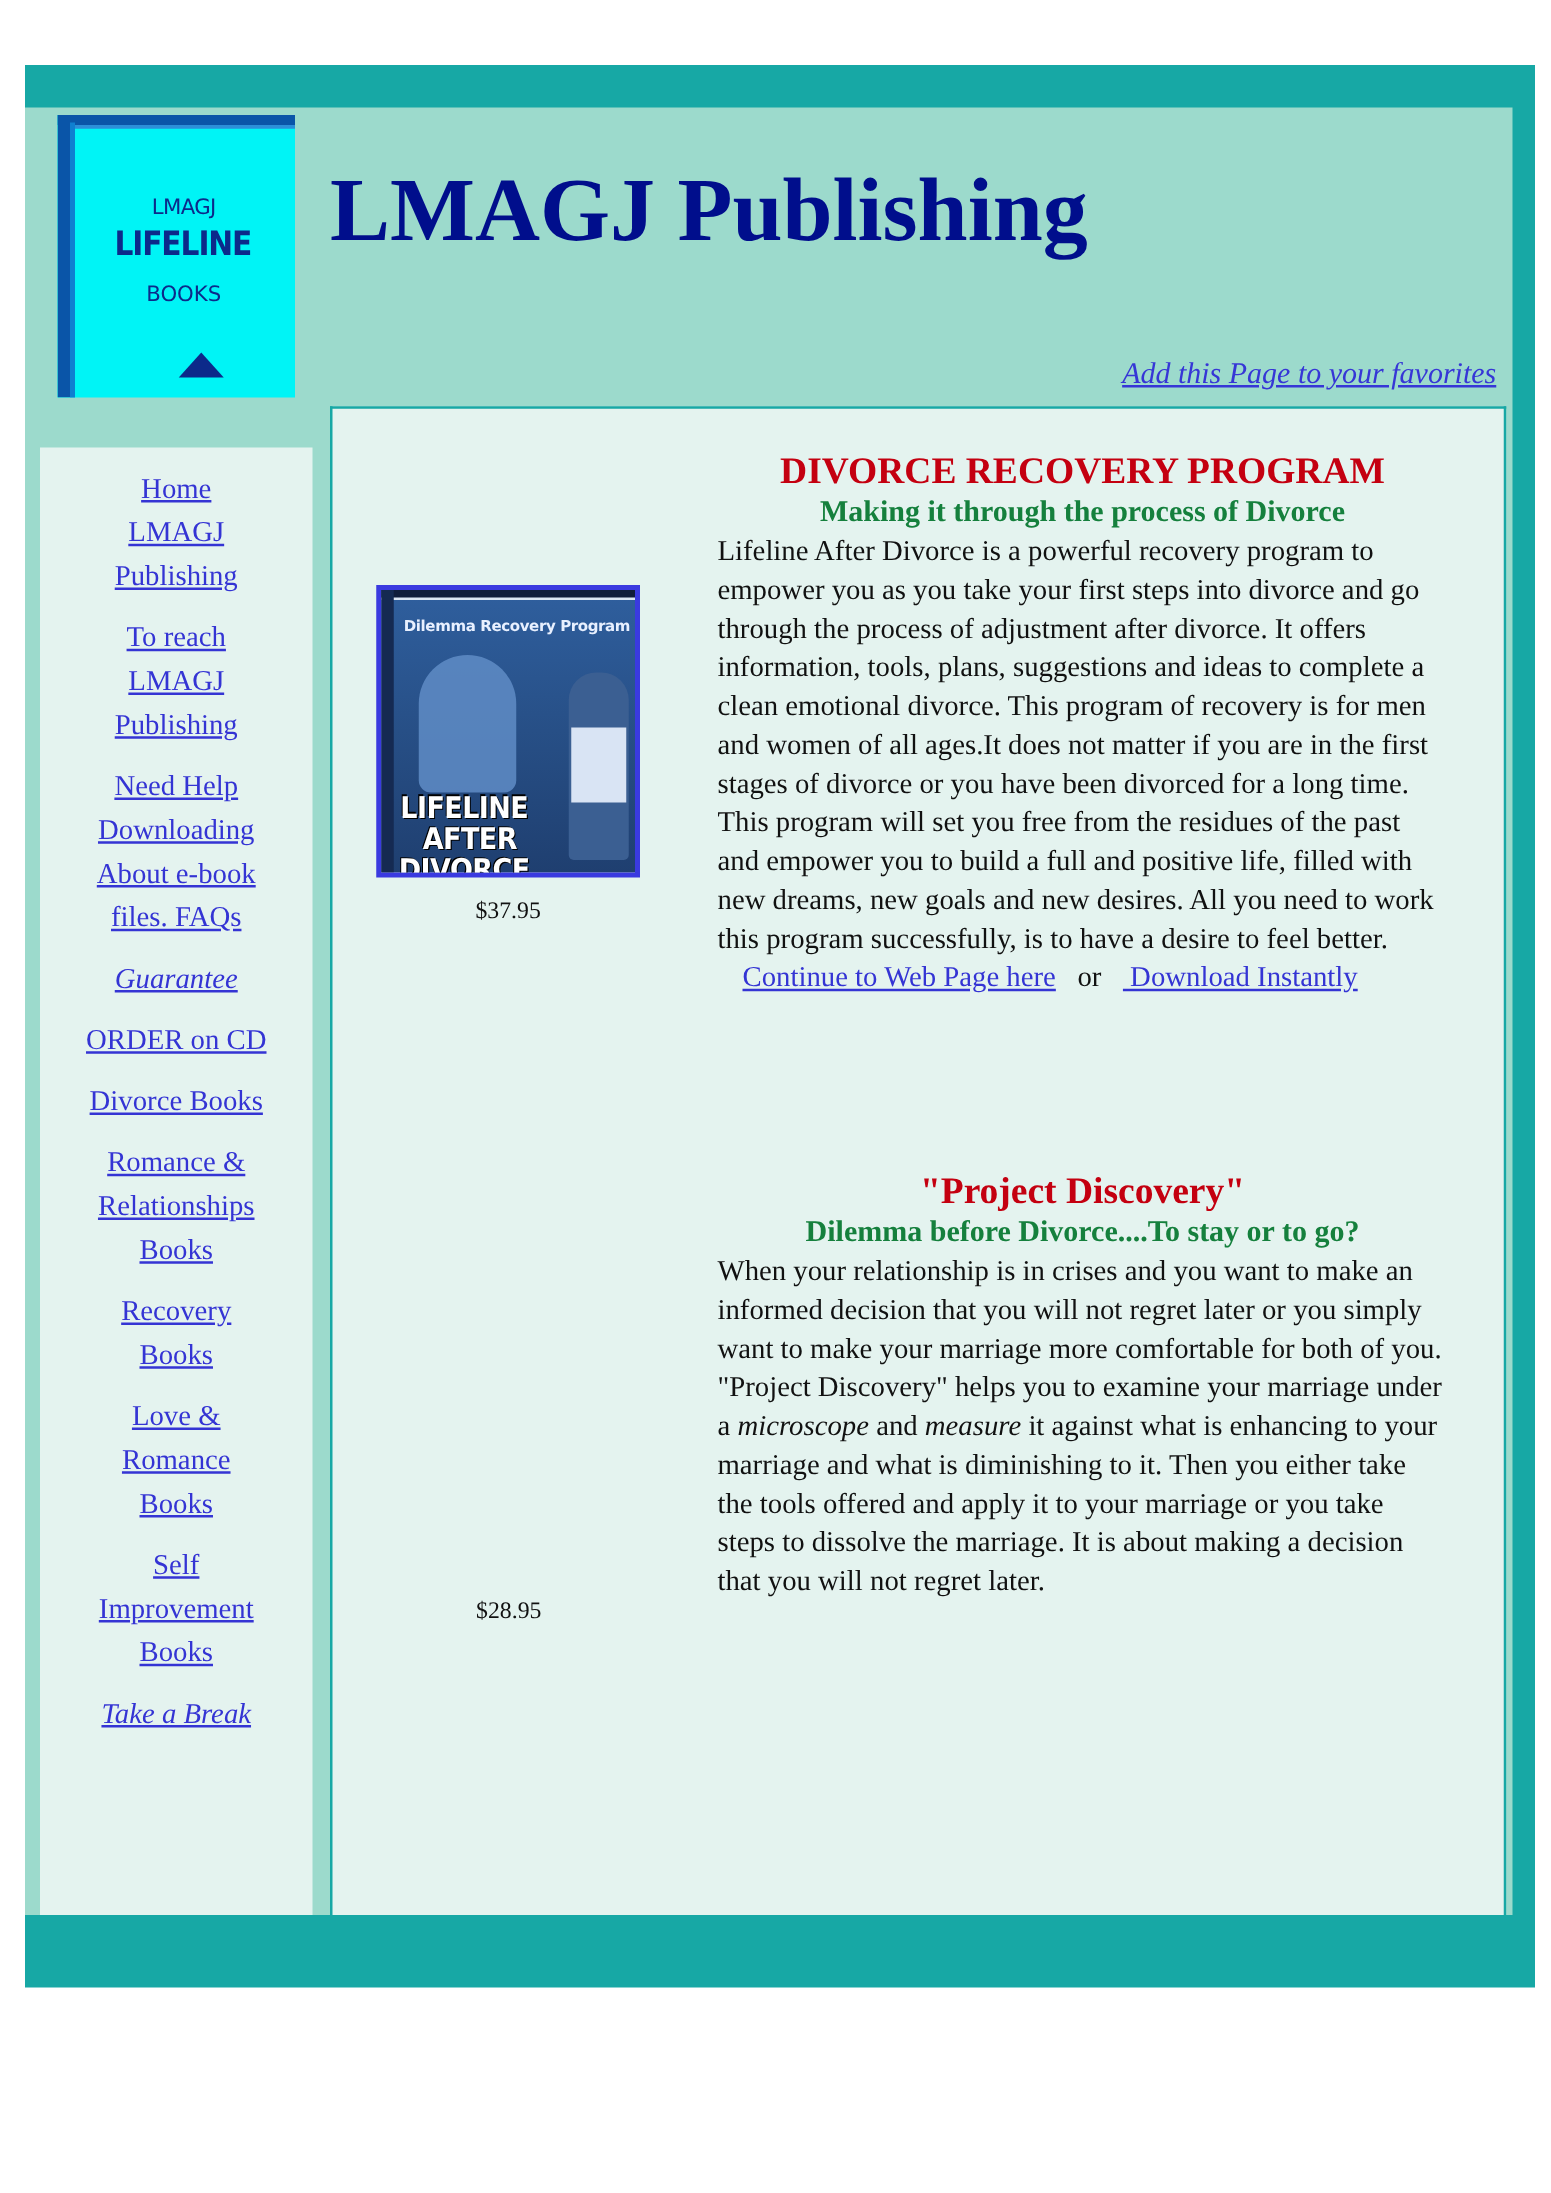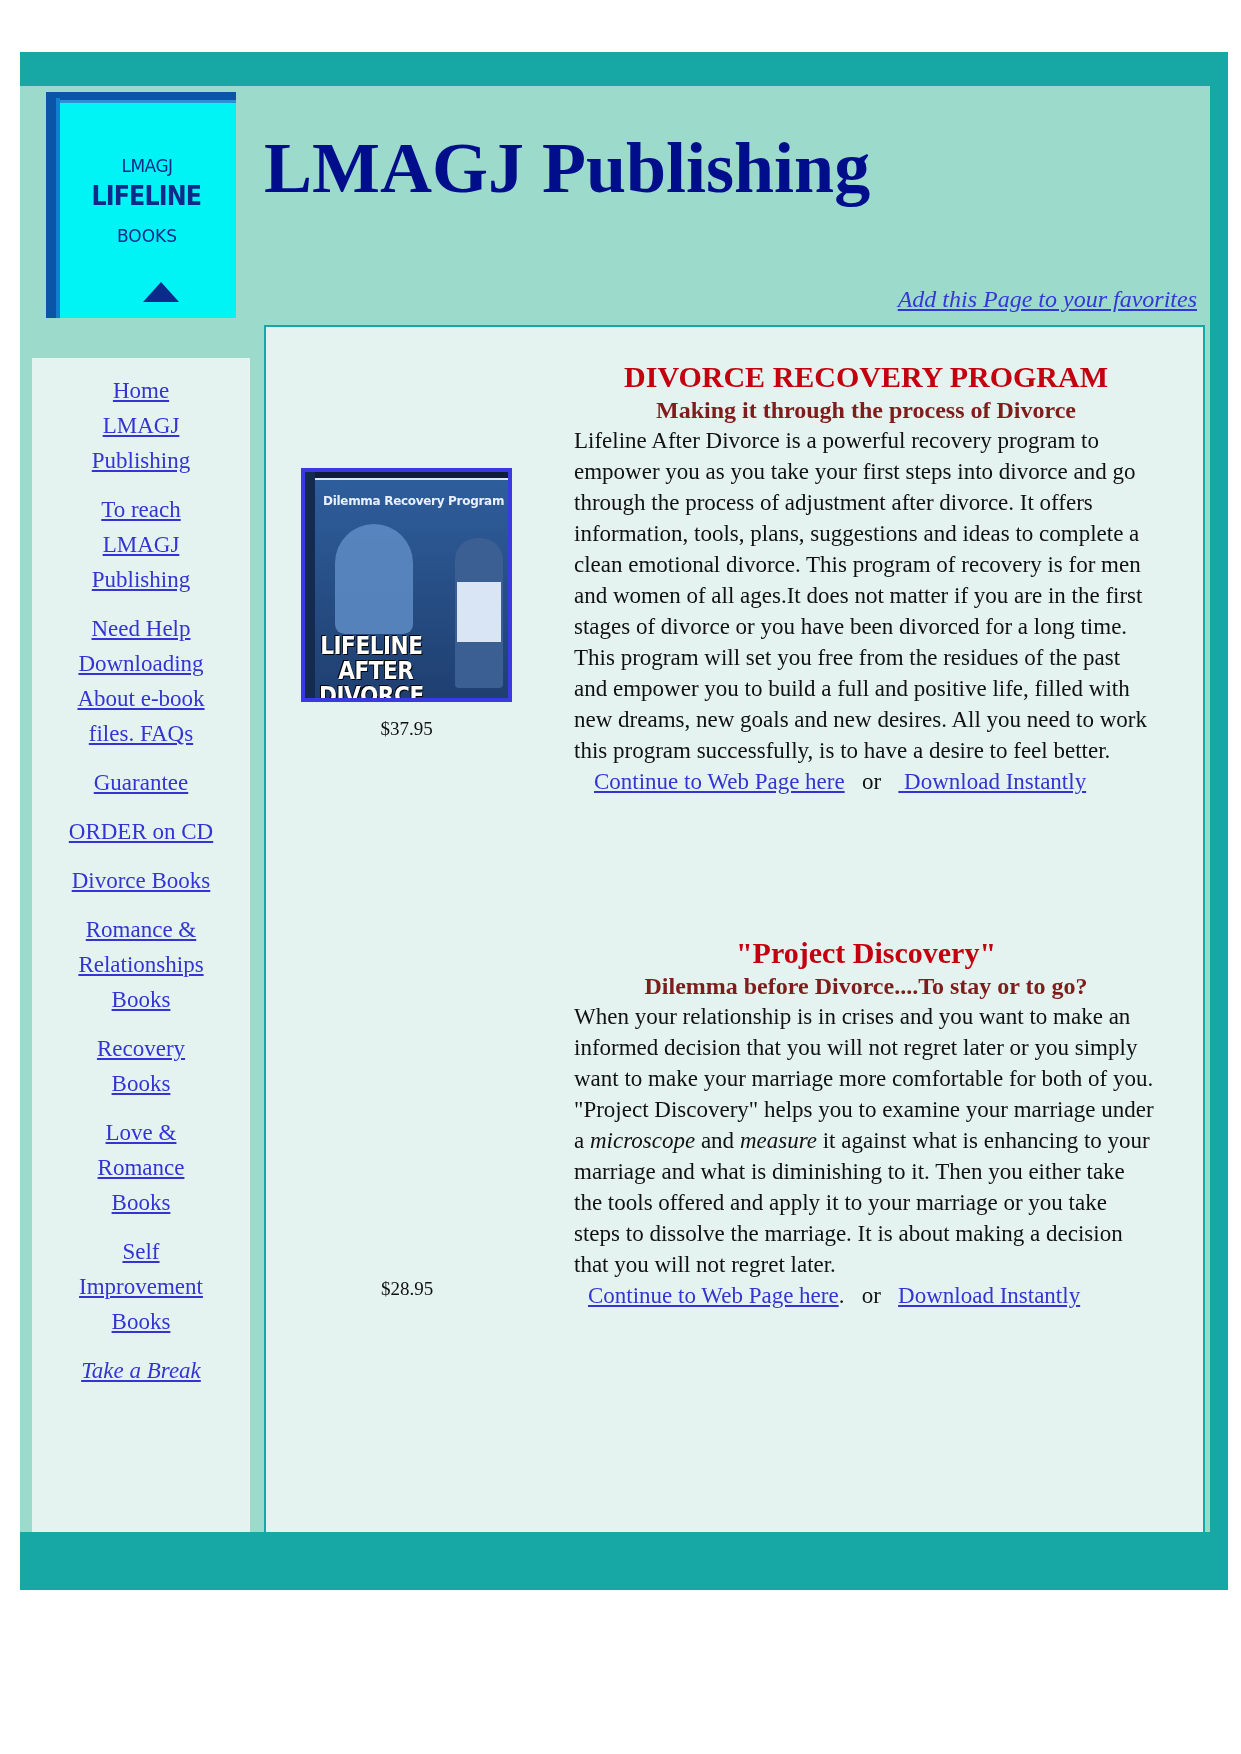--- a/index.html
+++ b/index.html
@@ -53,21 +53,21 @@
   .cover2 .b { top: 92px; font-size: 16px; }
   .cover2 .c { top: 110px; font-size: 8px; }
   .cover2 .d { top: 120px; font-size: 16px; }
   .cover2 .e { top: 158px; font-size: 10px; font-family: "DejaVu Sans", sans-serif; font-weight: bold; }
   .price2 { left: 43px; top: 951px; width: 196px; }
 
   .article { position: absolute; left: 308px; width: 584px; color: #111; }
   .article1 { top: 32px; }
   .article2 { top: 608px; }
   .a-title { text-align: center; color: #c40010; font-weight: bold; font-size: 30px; line-height: 36px; }
-  .a-sub { text-align: center; font-weight: bold; font-size: 24px; line-height: 30px; color: #7f1d1d; }
+  .a-sub { text-align: center; font-weight: bold; font-size: 24px; line-height: 30px; color: #15803d; }
   .a-body { font-size: 23px; line-height: 31px; color: #111; }
   .a-links { font-size: 23px; line-height: 32px; padding-left: 20px; }
   .a-links a { color: #3434d4; text-decoration: underline; }
   .a-links .sep { color: #111; }
   em { }
 </style>
 </head>
 <body>
 
 <div class="frame"></div>
@@ -101,21 +101,21 @@
         <a class="nav-item" href="#" style="display: table;">LMAGJ </a>
         <a class="nav-item" href="#" style="display: table;">Publishing</a>
       </div>
       <div class="nav-group">
         <a class="nav-item" href="#" style="display: table;">Need Help </a>
         <a class="nav-item" href="#" style="display: table;">Downloading</a>
         <a class="nav-item" href="#" style="display: table;">About e-book </a>
         <a class="nav-item" href="#" style="display: table;">files. FAQs</a>
       </div>
       <div class="nav-group">
-        <a class="nav-item" href="#" style="display: table;">Guarantee</a>
+        <a class="nav-item" href="#" style="display: table; font-style: italic;">Guarantee</a>
       </div>
       <div class="nav-group">
         <a class="nav-item" href="#" style="display: table;">ORDER on CD</a>
       </div>
       <div class="nav-group">
         <a class="nav-item" href="#" style="display: table;">Divorce Books</a>
       </div>
       <div class="nav-group">
         <a class="nav-item" href="#" style="display: table;">Romance &amp; </a>
         <a class="nav-item" href="#" style="display: table;">Relationships </a>
@@ -167,17 +167,14 @@
     </div>
   </div>
 
   <div class="price price2">$28.95</div>
 
   <div class="article article2">
     <div class="a-title">"Project Discovery"</div>
     <div class="a-sub">Dilemma  before Divorce....To stay or to go?</div>
     <div class="a-body">When your relationship is in crises and you want to make an informed decision that you will not regret later or you simply want to make your marriage more comfortable for both of you.</div>
     <div class="a-body"><span>"Project Discovery" helps you to examine your marriage under a </span><em>microscope</em><span> and </span><em>measure</em><span> it against what is enhancing to your marriage and what is diminishing to it. Then you either take the tools offered and apply it to your marriage or you take steps to dissolve the marriage. It is about making a decision that you will not regret later.</span></div>
-    <div class="a-links" style="padding-left:14px">
-      <a href="#">Continue to Web Page here</a><span>.</span>&nbsp;&nbsp;&nbsp;<span class="sep">or</span>&nbsp;&nbsp;&nbsp;<a href="#">Download Instantly </a>
-    </div>
   </div>
 </div>
 
 </body></html>

